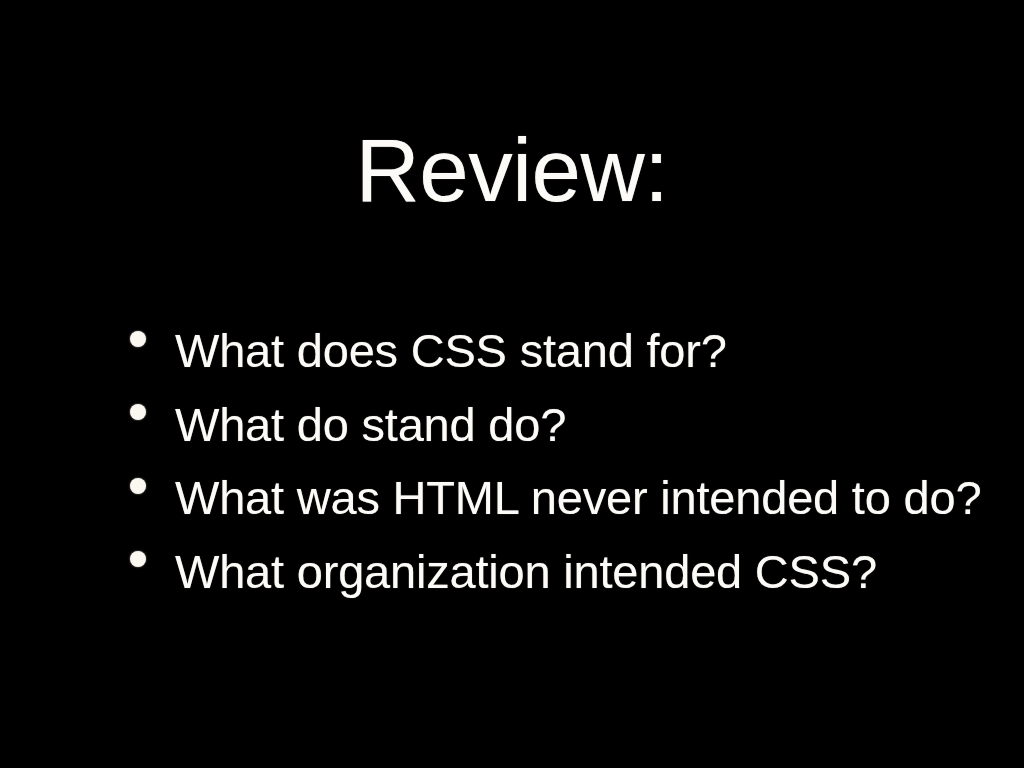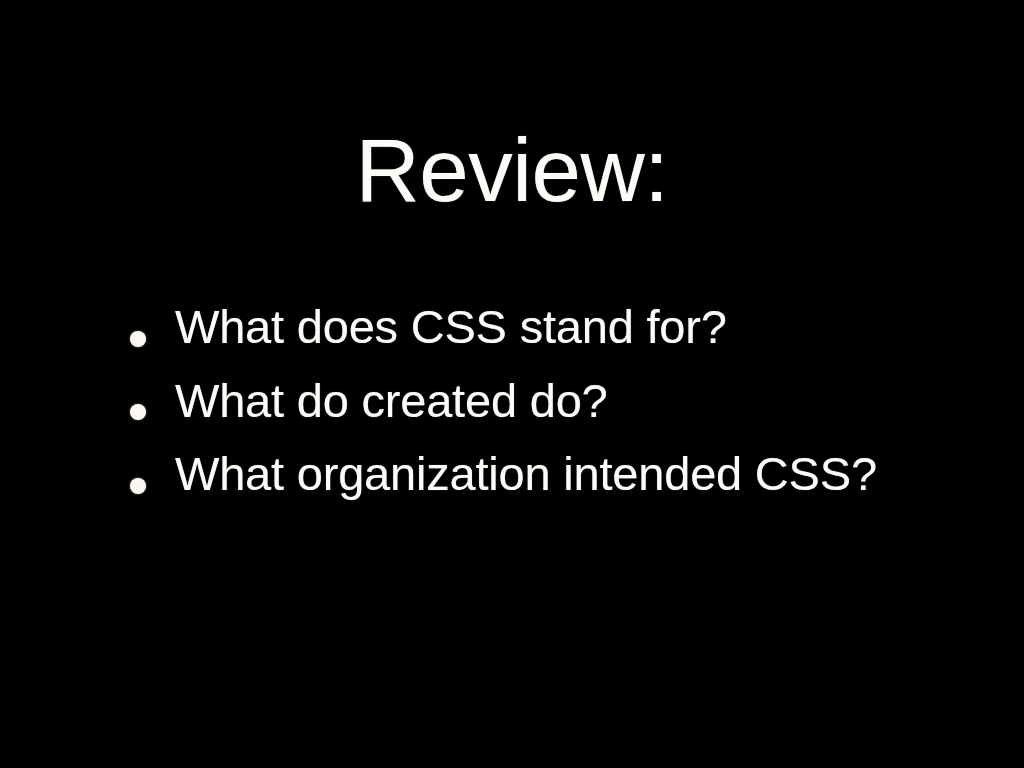--- a/index.html
+++ b/index.html
@@ -43,21 +43,21 @@
     width: 860px;
     list-style: none;
     margin: 0;
     padding: 0;
   }
 
   .bullet-row {
     position: relative;
     height: 73.5px;
     display: flex;
-    align-items: flex-start;
+    align-items: flex-end;
     padding-left: 47px;
   }
 
   .bullet-dot {
     position: absolute;
     left: 2px;
     top: 50%;
     transform: translateY(-50%);
     width: 16px;
     height: 16px;
@@ -85,23 +85,27 @@
 
   <ul id="bullet-list">
 
     <li class="bullet-row">
       <span class="bullet-dot"></span>
       <span class="bullet-text">What does CSS stand for?</span>
     </li>
 
     <li class="bullet-row">
       <span class="bullet-dot"></span>
-      <span class="bullet-text">What do created do?</span>
+      <span class="bullet-text">What do stand do?</span>
     </li>
 
+    <li class="bullet-row">
+      <span class="bullet-dot"></span>
+      <span class="bullet-text">What was HTML never intended to do?</span>
+    </li>
 
     <li class="bullet-row">
       <span class="bullet-dot"></span>
       <span class="bullet-text">What organization intended CSS?</span>
     </li>
 
   </ul>
 
 </div>
 

